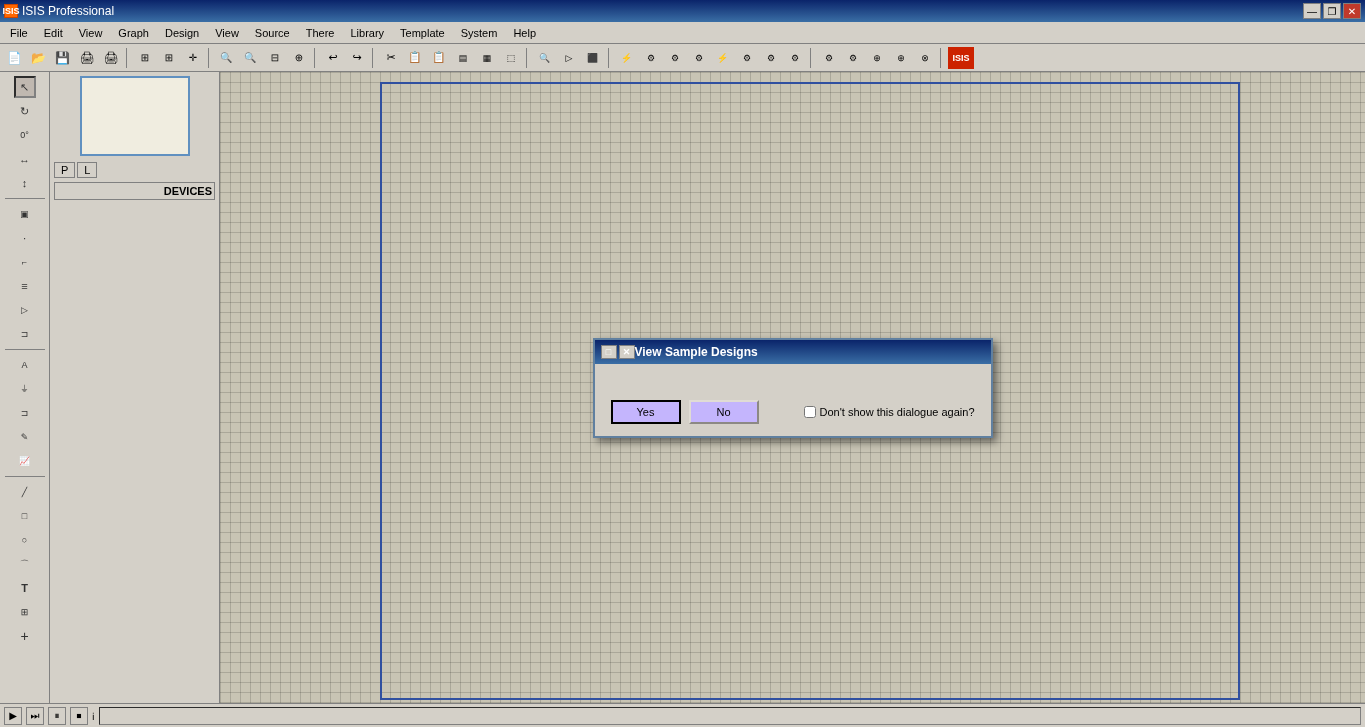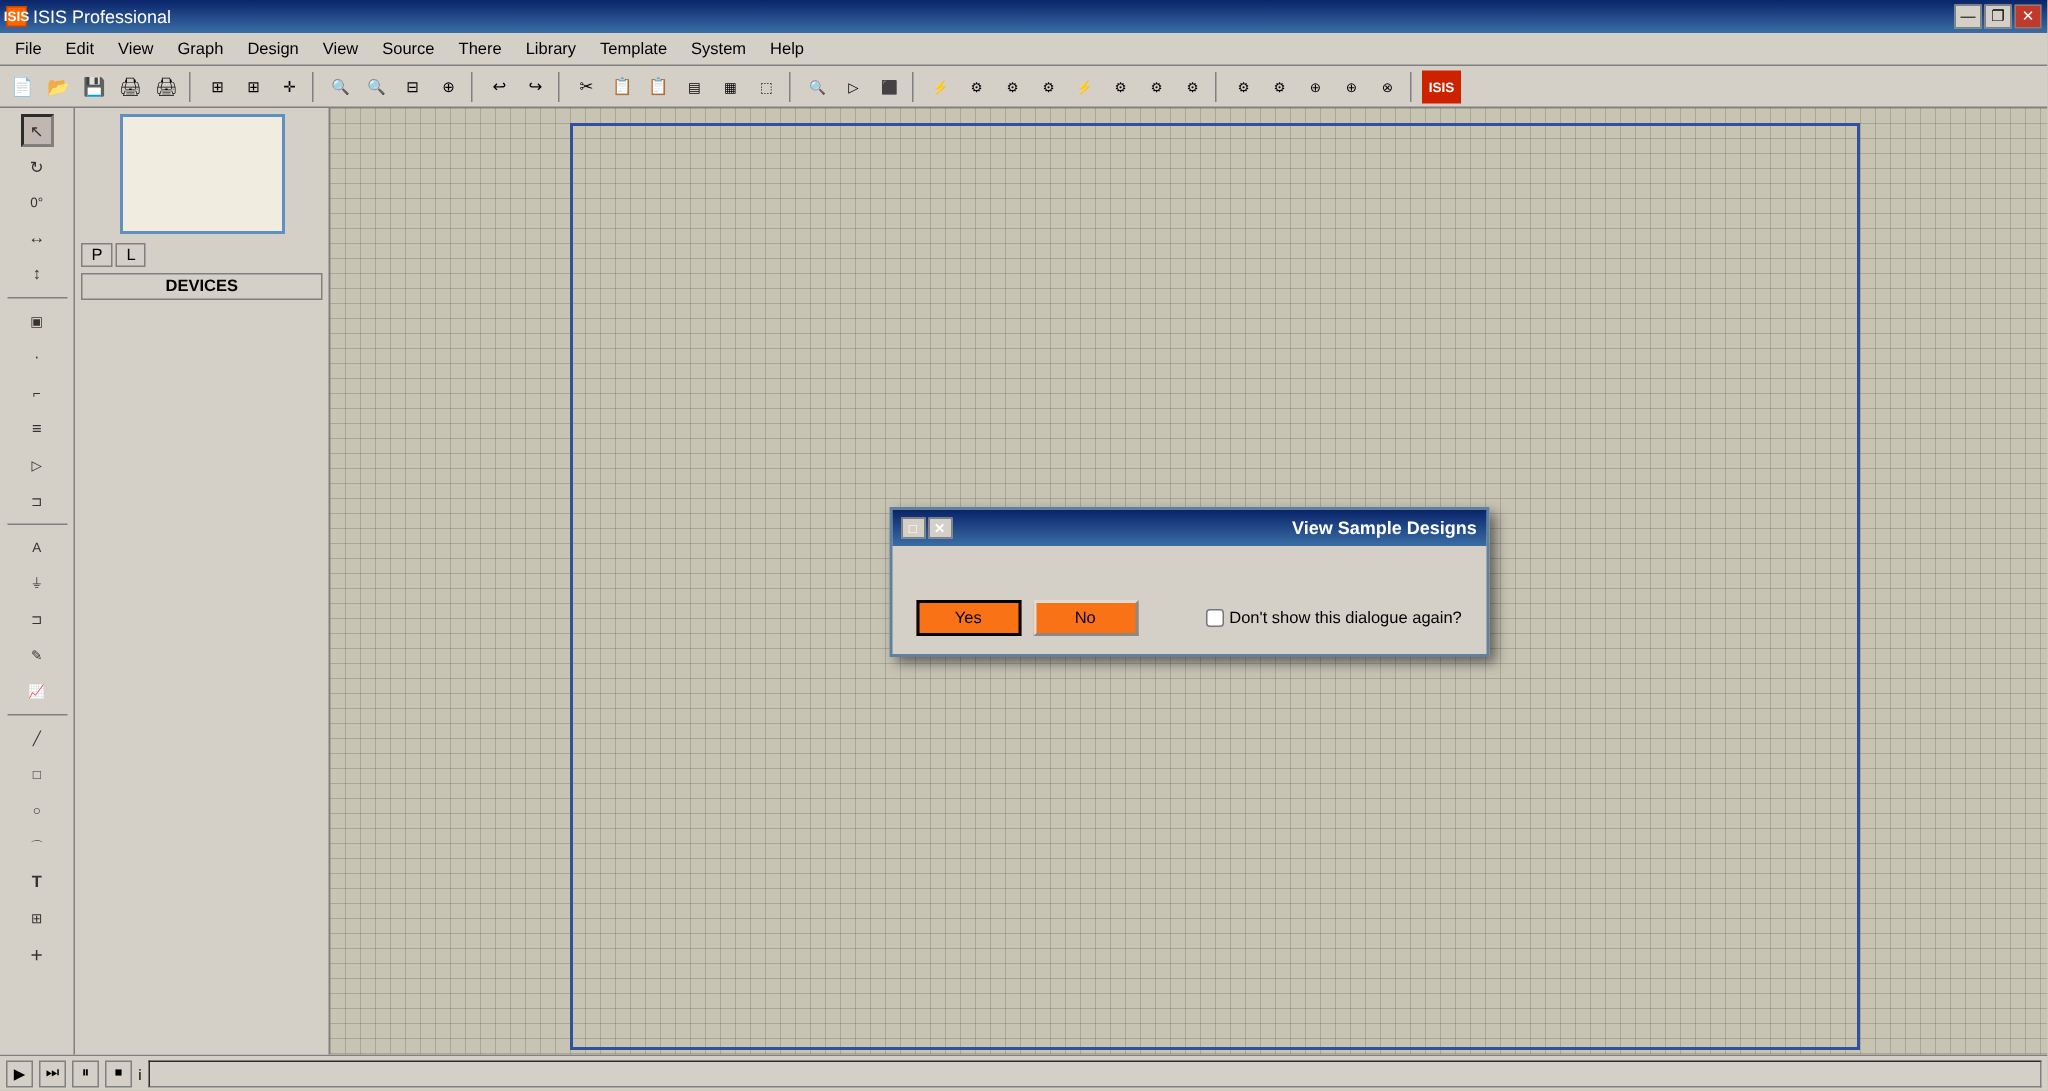--- a/index.html
+++ b/index.html
@@ -105,21 +105,21 @@
       gap: 2px;
     }
     .panel-tab {
       padding: 1px 6px;
       font-size: 11px;
       background: #d4d0c8;
       border: 1px solid #808080;
       cursor: pointer;
     }
     #devices-header {
-      text-align: center;
+      text-align: right;
       font-size: 11px;
       font-weight: bold;
       padding: 2px;
       background: #d4d0c8;
       border: 1px solid #808080;
       margin: 2px 4px;
     }
 
     
     #canvas-area {
@@ -173,21 +173,21 @@
     #dialog-body p { font-size: 11px; line-height: 1.5; margin-bottom: 8px; }
     #dialog-body .question { margin-top: 8px; }
     #dialog-footer {
       display: flex;
       align-items: center;
       padding: 8px 16px 12px;
       gap: 8px;
     }
     .dialog-btn {
       width: 70px; height: 24px;
-      background: #f97316;
+      background: #c4b5fd;
       border: 2px outset #e0dcd4;
       font-size: 11px;
       cursor: pointer;
       display: flex; align-items: center; justify-content: center;
     }
     .dialog-btn.default { border: 2px solid #000; }
     #dont-show-area {
       margin-left: auto;
       display: flex;
       align-items: flex-start;
@@ -426,21 +426,21 @@
     <div class="grid-bg"></div>
     <div id="design-border"></div>
 
     <div id="dialog-overlay">
       <div id="dialog">
         <div id="dialog-titlebar">
           <div id="dialog-titlebar-btns">
             <div class="dialog-title-btn">□</div>
             <div class="dialog-title-btn">✕</div>
           </div>
-          <span style="flex:1; text-align:right;">View Sample Designs</span>
+          <span style="flex:1; text-align:left;">View Sample Designs</span>
         </div>
         <div id="dialog-body">
         </div>
         <div id="dialog-footer">
           <div class="dialog-btn default">Yes</div>
           <div class="dialog-btn">No</div>
           <div id="dont-show-area">
             <input type="checkbox" style="">
             <label>Don't show this dialogue again?</label>
           </div>

